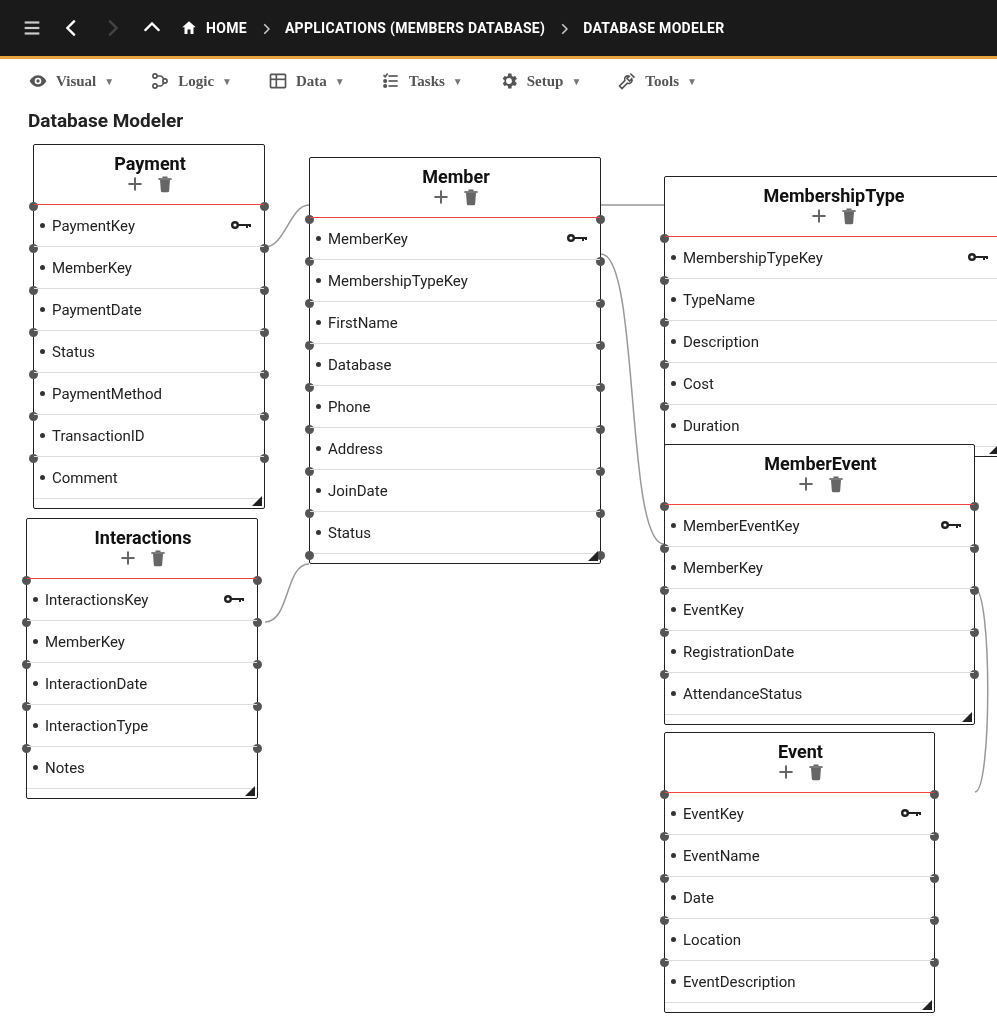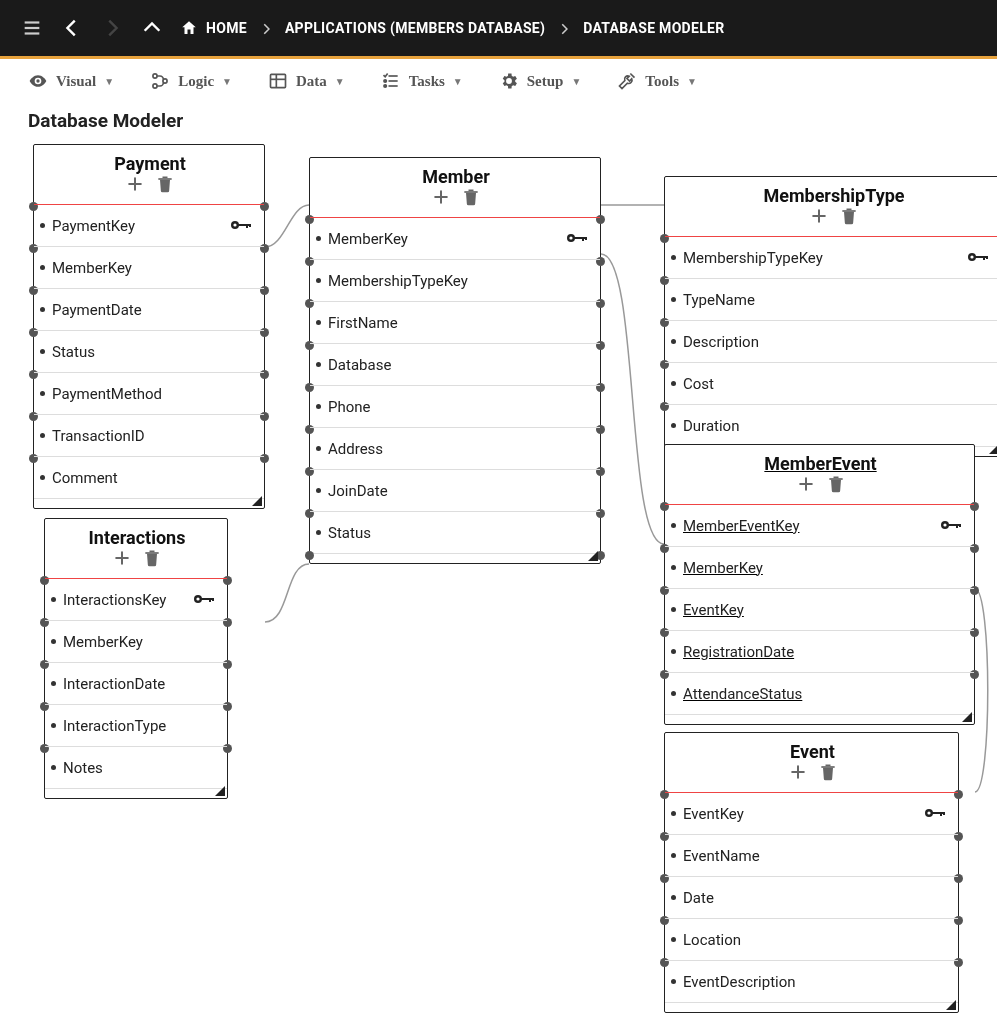--- a/index.html
+++ b/index.html
@@ -229,21 +229,21 @@
             <span>TransactionID</span>
           </div>
           <div class="trow">
             <span class="bullet"></span>
             <span>Comment</span>
           </div>
         </div>
         <div class="bottom-pad"></div>
         <span class="resize-handle"></span>
       </div>
-      <div class="table-card" style="left: 44px; top: 374px; width: 184px;">
+      <div class="table-card" style="left: 26px; top: 374px; width: 232px;">
         <div class="thead">
           <span class="title">Interactions</span>
           <span class="actions">
             <span class="ic"><svg width="20" height="20">
                 <use href="#i-plus"></use>
               </svg></span>
             <span class="ic"><svg width="20" height="20">
                 <use href="#i-trash"></use>
               </svg></span>
           </span>
@@ -399,21 +399,21 @@
             <span>Cost</span>
           </div>
           <div class="trow">
             <span class="bullet"></span>
             <span>Duration</span>
           </div>
         </div>
         <div class="bottom-pad"></div>
         <span class="resize-handle"></span>
       </div>
-      <div class="table-card" style="left: 664px; top: 300px; width: 311px; text-decoration: underline;">
+      <div class="table-card" style="left: 664px; top: 300px; width: 311px;">
         <div class="thead">
           <span class="title">MemberEvent</span>
           <span class="actions">
             <span class="ic"><svg width="20" height="20">
                 <use href="#i-plus"></use>
               </svg></span>
             <span class="ic"><svg width="20" height="20">
                 <use href="#i-trash"></use>
               </svg></span>
           </span>
@@ -449,21 +449,21 @@
             <span>RegistrationDate</span>
           </div>
           <div class="trow">
             <span class="bullet"></span>
             <span>AttendanceStatus</span>
           </div>
         </div>
         <div class="bottom-pad"></div>
         <span class="resize-handle"></span>
       </div>
-      <div class="table-card" style="left: 664px; top: 588px; width: 295px;">
+      <div class="table-card" style="left: 664px; top: 588px; width: 271px;">
         <div class="thead">
           <span class="title">Event</span>
           <span class="actions">
             <span class="ic"><svg width="20" height="20">
                 <use href="#i-plus"></use>
               </svg></span>
             <span class="ic"><svg width="20" height="20">
                 <use href="#i-trash"></use>
               </svg></span>
           </span>

